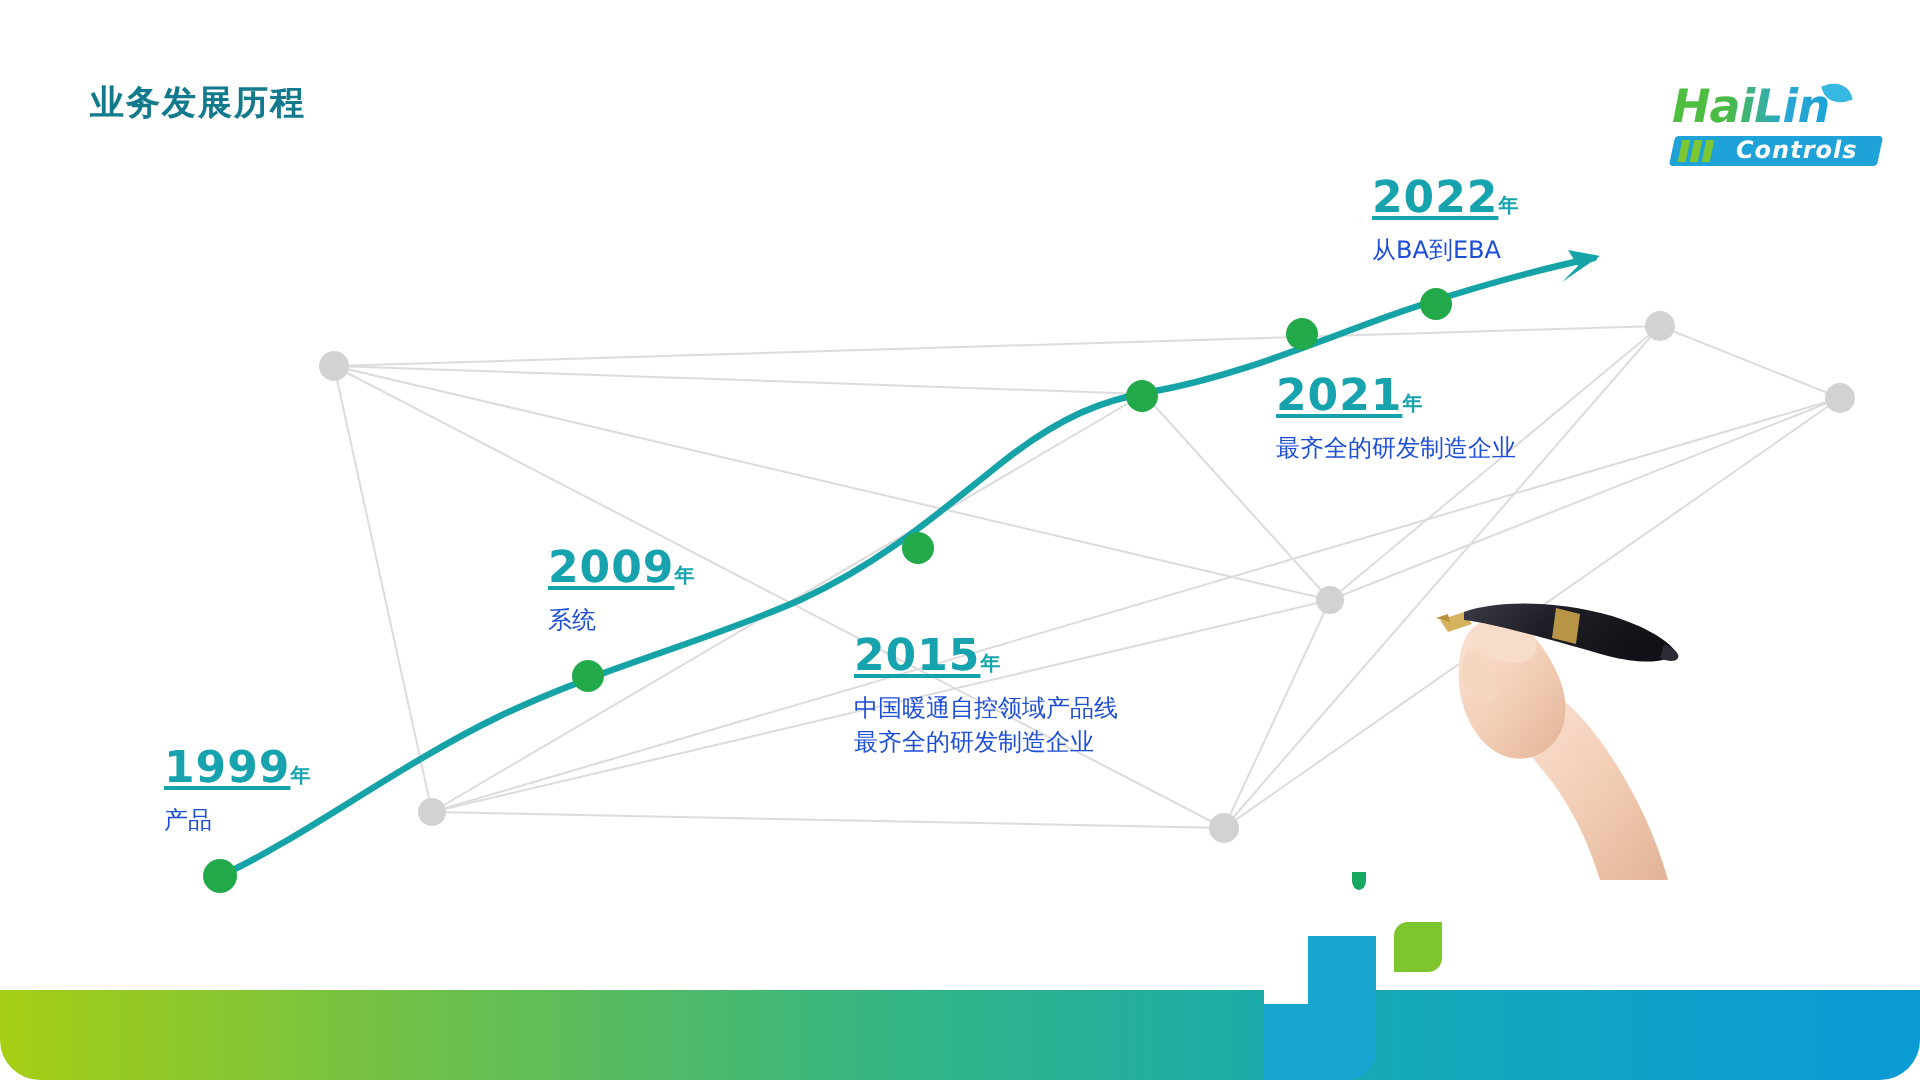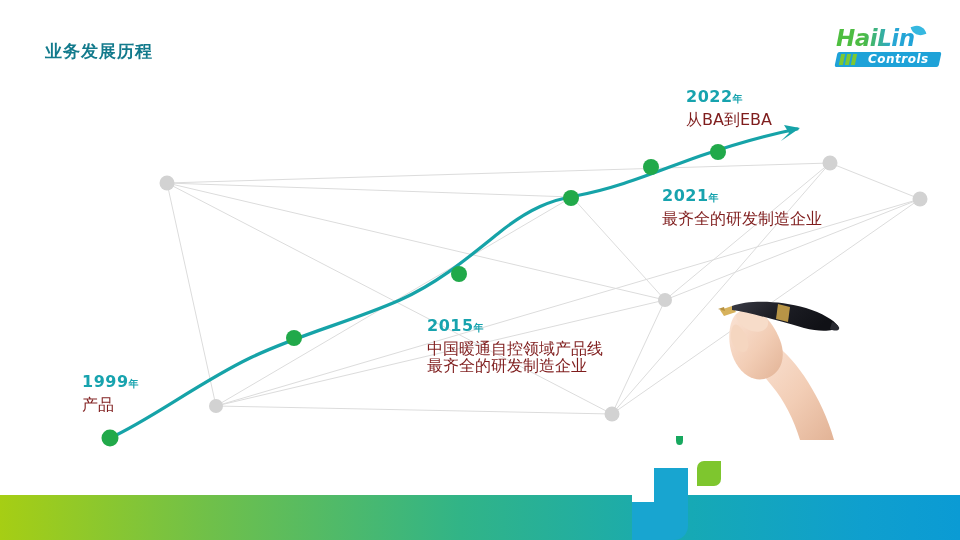--- a/index.html
+++ b/index.html
@@ -7,39 +7,40 @@
     padding: 0;
     background: #ffffff;
   }
   #slide {
     position: relative;
     width: 960px;
     height: 540px;
     background: #ffffff;
     overflow: hidden;
     font-family: "DejaVu Sans", "Liberation Sans", sans-serif;
+    border-radius: 20px;
   }
 
   
   #page-title {
     position: absolute;
     left: 45px;
     top: 40px;
     font-size: 17px;
     font-weight: bold;
     color: #127a8c;
     letter-spacing: 1px;
     white-space: nowrap;
   }
 
   
   #logo {
     position: absolute;
     right: 14px;
-    top: 26px;
+    top: 42px;
     width: 118px;
     height: 44px;
   }
   #logo .logo-word {
     position: absolute;
     left: 8px;
     top: 0px;
     font-size: 23px;
     font-weight: bold;
     font-style: italic;
@@ -108,34 +109,35 @@
     width: 960px;
     height: 540px;
   }
 
   
   .milestone {
     position: absolute;
     white-space: nowrap;
   }
   .milestone .year {
-    font-size: 16px;
+    font-size: 22px;
     font-weight: bold;
     color: #17a3ae;
     letter-spacing: 0.5px;
+    text-decoration: underline;
   }
   .milestone .year-suffix {
     font-size: 10px;
     font-weight: bold;
     color: #17a3ae;
   }
   .milestone .desc {
     margin-top: 5px;
-    font-size: 16px;
-    color: #7f1d1d;
+    font-size: 12px;
+    color: #1d4ed8;
     line-height: 17px;
   }
 
   
   #hand-illustration {
     position: absolute;
     left: 700px;
     top: 282px;
     width: 180px;
     height: 160px;
@@ -258,31 +260,35 @@
       <circle cx="651" cy="167" r="8"></circle>
       <circle cx="718" cy="152" r="8"></circle>
     </g>
   </svg>
 
   <div class="milestone" style="left:82px; top:372px;">
     <div><span class="year">1999</span><span class="year-suffix">年</span></div>
     <div class="desc">产品</div>
   </div>
 
+  <div class="milestone" style="left:274px; top:272px;">
+    <div><span class="year">2009</span><span class="year-suffix">年</span></div>
+    <div class="desc">系统</div>
+  </div>
 
   <div class="milestone" style="left:427px; top:298px;margin-top:18px;">
     <div><span class="year">2015</span><span class="year-suffix">年</span></div>
     <div class="desc">
       <div>中国暖通自控领域产品线</div>
       <div>最齐全的研发制造企业</div>
     </div>
   </div>
 
 
-  <div class="milestone" style="left:662px; top:186px;">
+  <div class="milestone" style="left:638px; top:186px;">
     <div><span class="year">2021</span><span class="year-suffix">年</span></div>
     <div class="desc">
       <div>最齐全的研发制造企业</div>
     </div>
   </div>
 
   <div class="milestone" style="left:686px; top:87px;">
     <div><span class="year">2022</span><span class="year-suffix">年</span></div>
     <div class="desc">从BA到EBA</div>
   </div>

